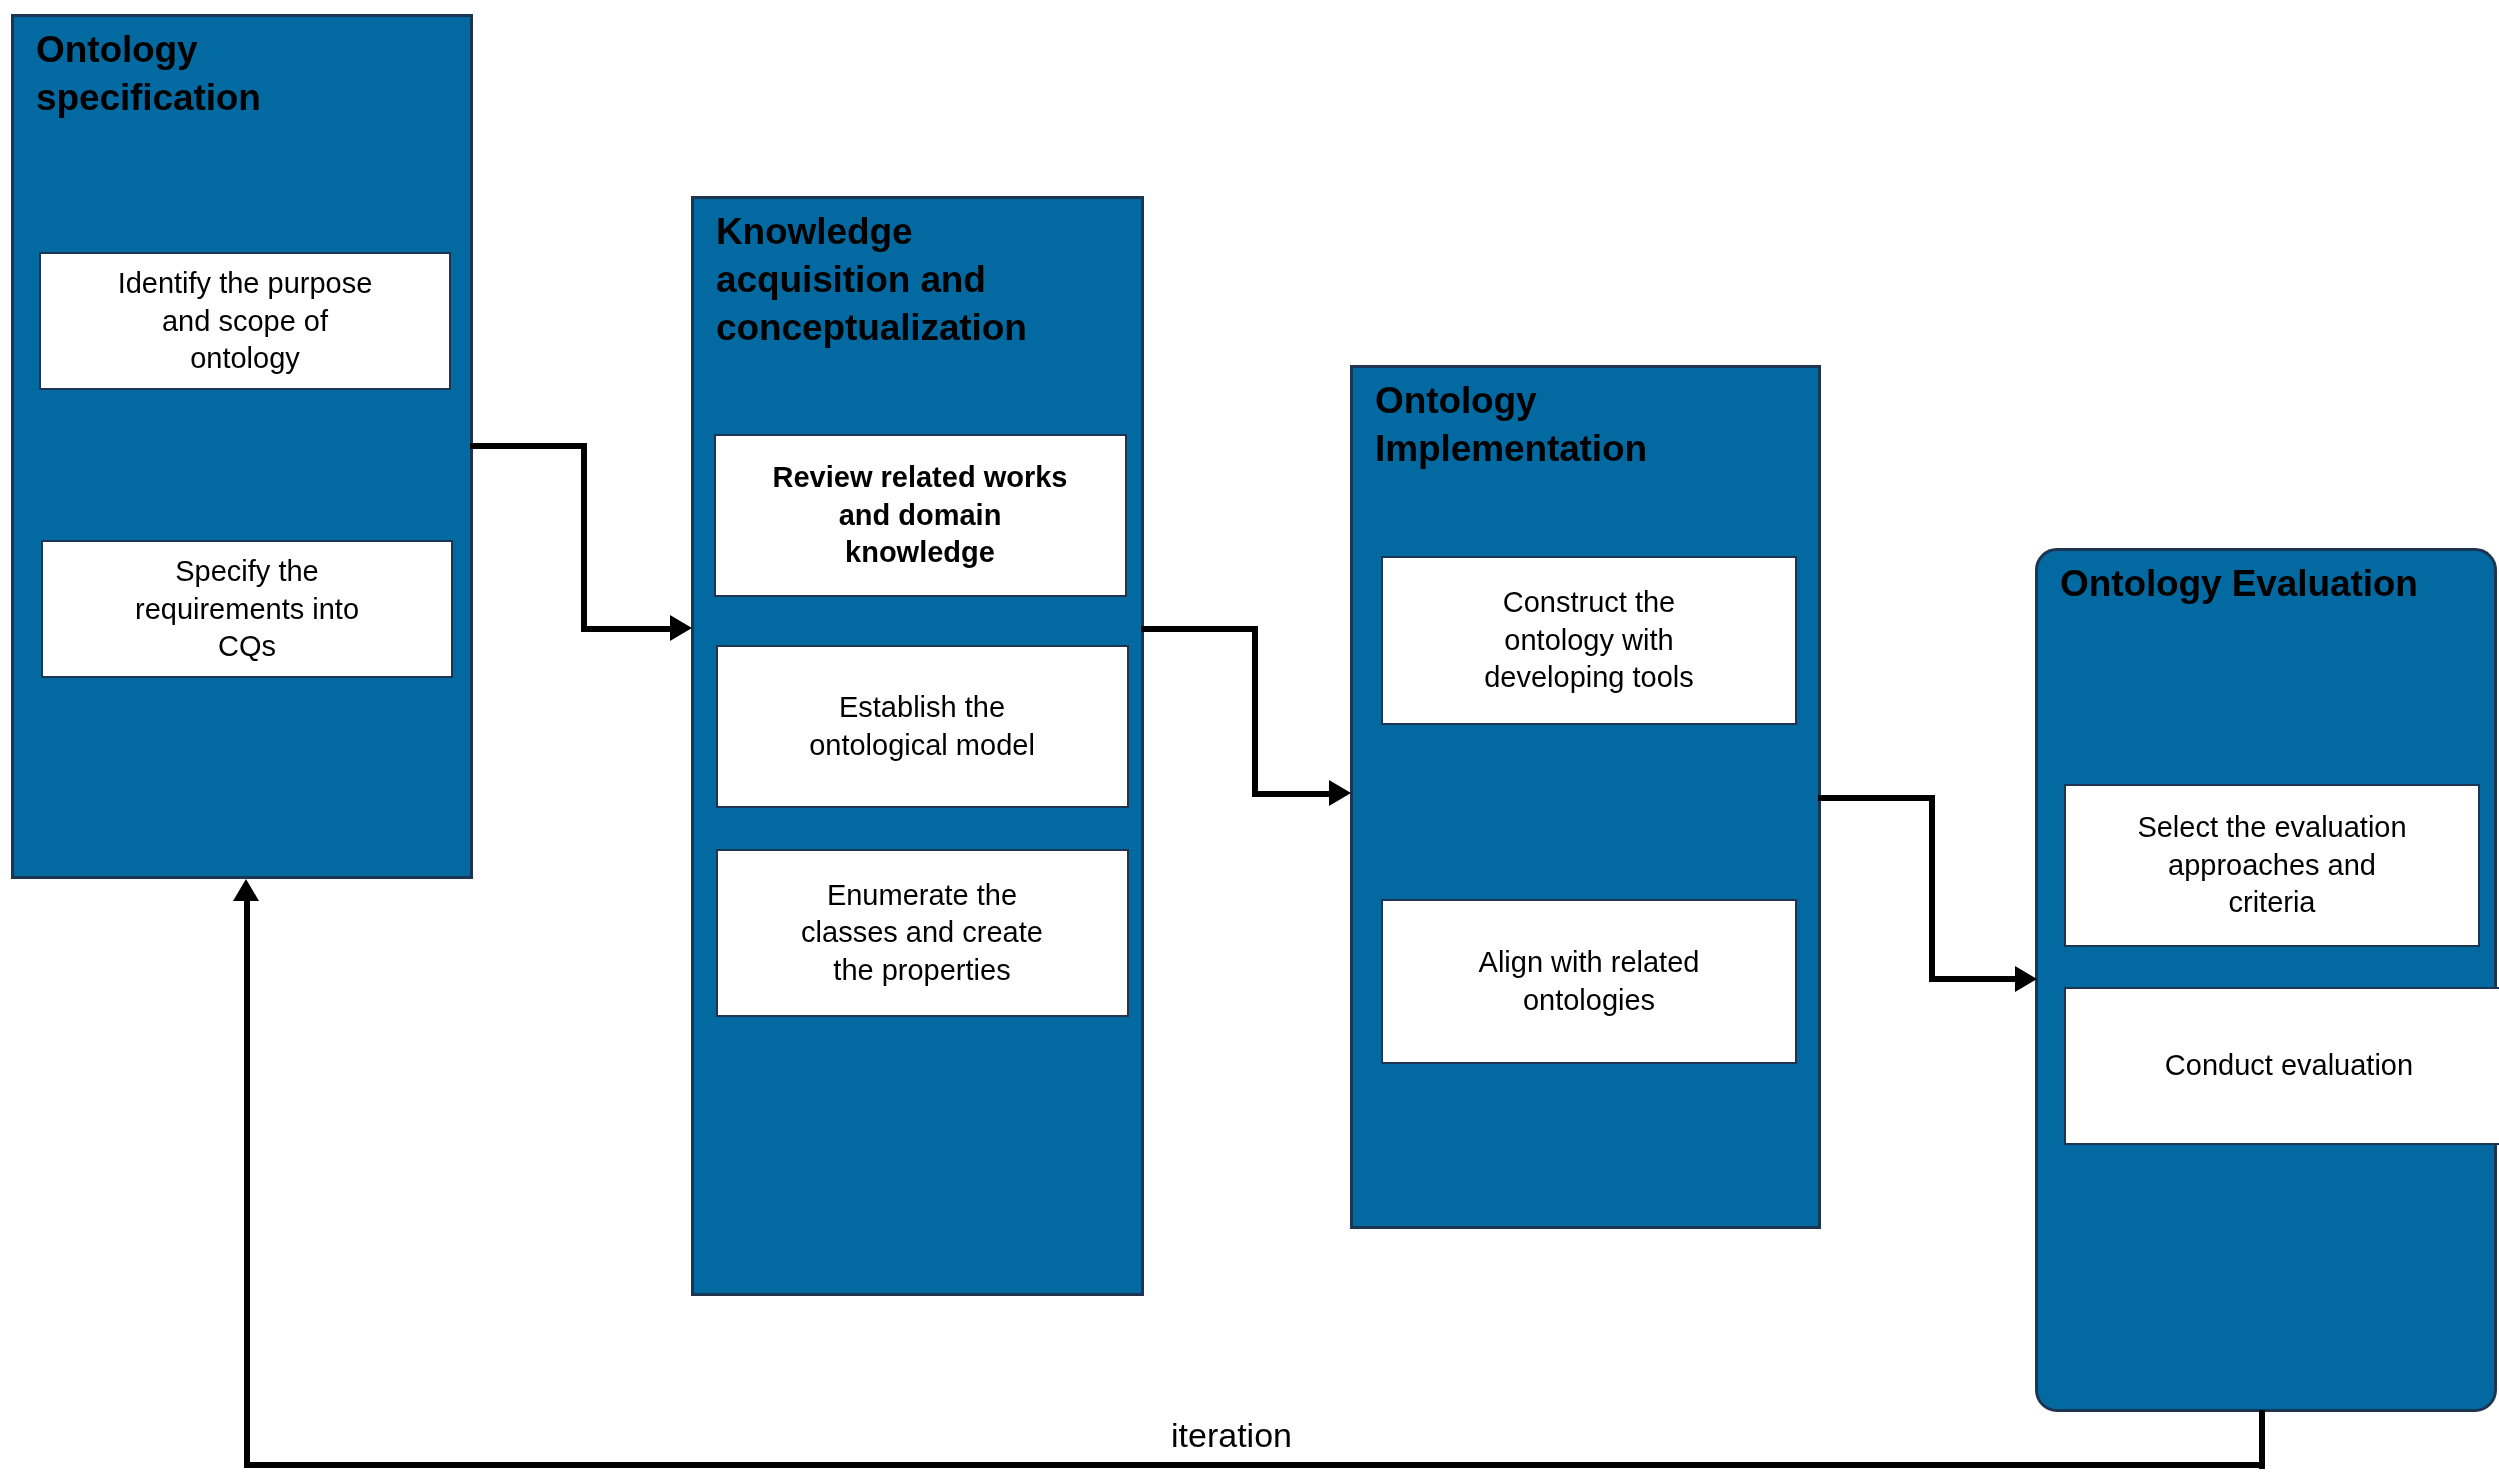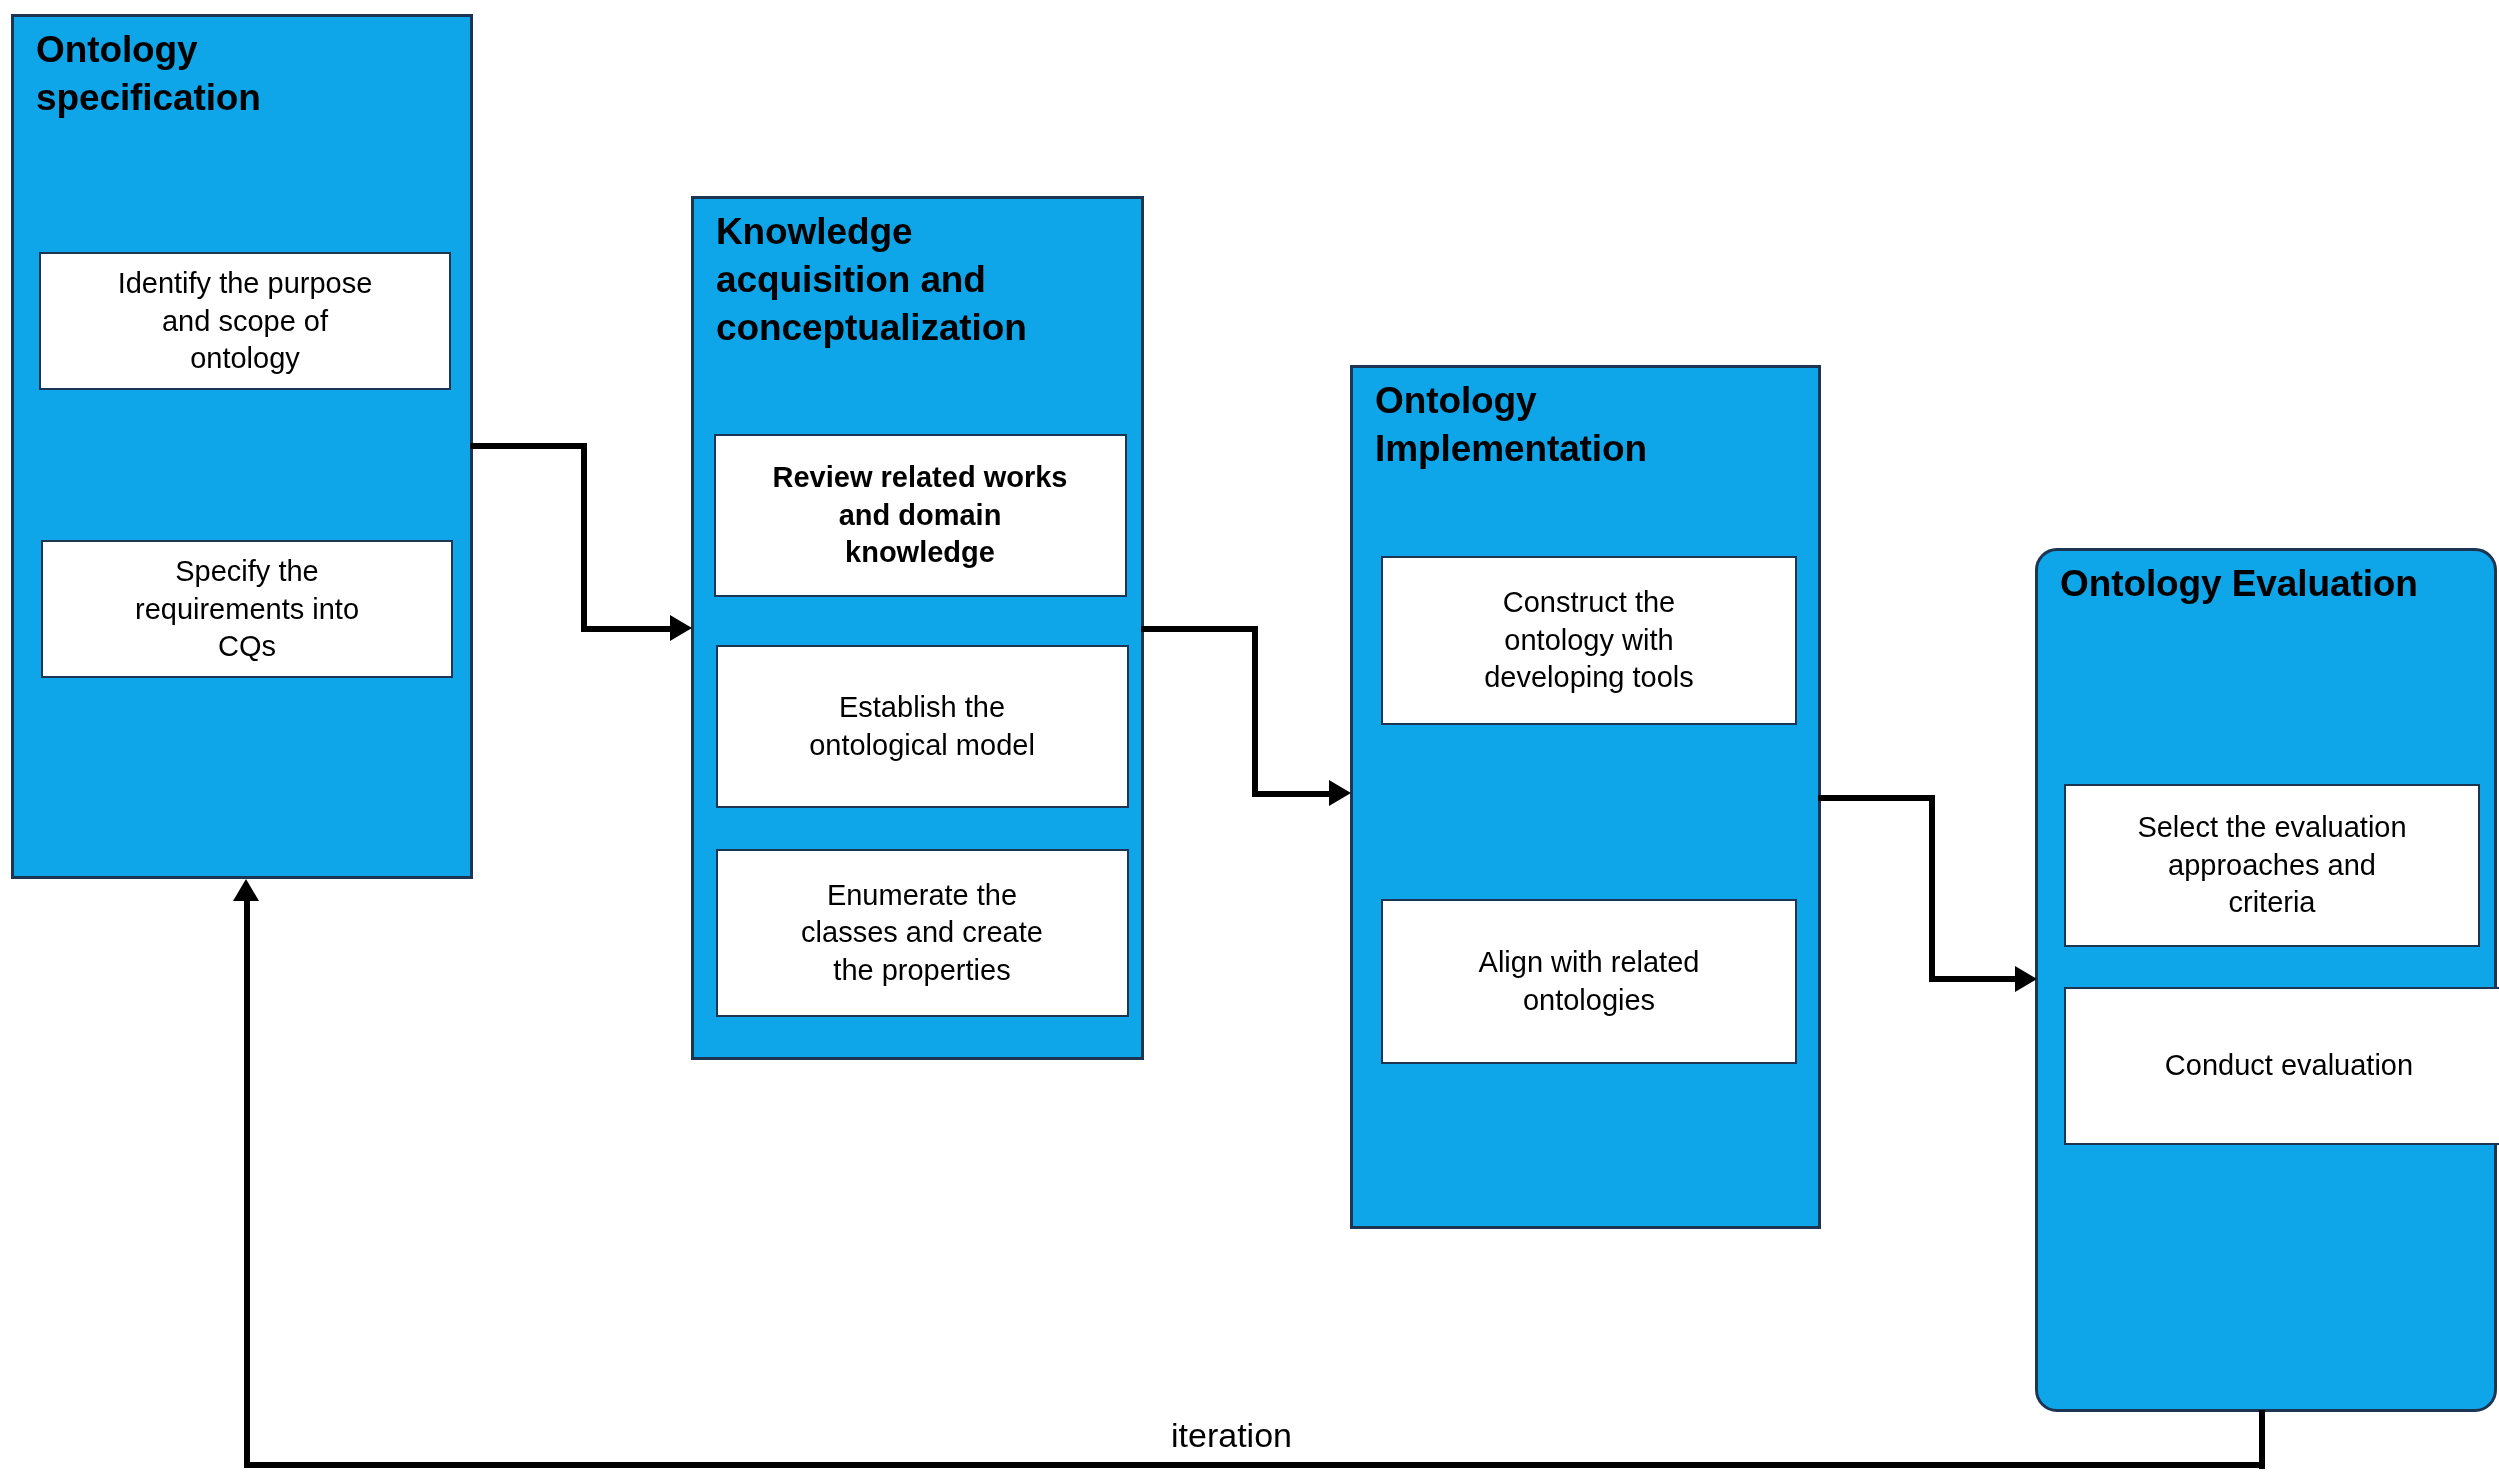--- a/index.html
+++ b/index.html
@@ -14,21 +14,21 @@
     background: #ffffff;
     font-family: "Liberation Sans", sans-serif;
     overflow: hidden;
   }
 
   
   .phase {
     position: absolute;
     box-sizing: border-box;
     border: 3.3px solid #1c3553;
-    background: #0ea5e9;
+    background: #0369a1;
   }
   .phase-title {
     position: absolute;
     left: 22px;
     top: 9px;
     font-weight: bold;
     font-size: 37px;
     line-height: 1.30;
     color: #000000;
     letter-spacing: -0.1px;
@@ -101,21 +101,21 @@
 ontology</span>
     </div>
 
     <div class="task" style="left:27px; top:523px; width:412px; height:138px;">
       <span class="task-label">Specify the
 requirements into
 CQs</span>
     </div>
   </div>
 
-  <div class="phase" style="left:691px; top:196px; width:453px; height:864px;">
+  <div class="phase" style="left:691px; top:196px; width:453px; height:1100px;">
     <div class="phase-title">Knowledge
 acquisition and
 conceptualization</div>
 
     <div class="task" style="left:19.5px; top:235px; width:413px; height:163px;font-weight:bold;">
       <span class="task-label">Review related works
 and domain
 knowledge</span>
     </div>
 

